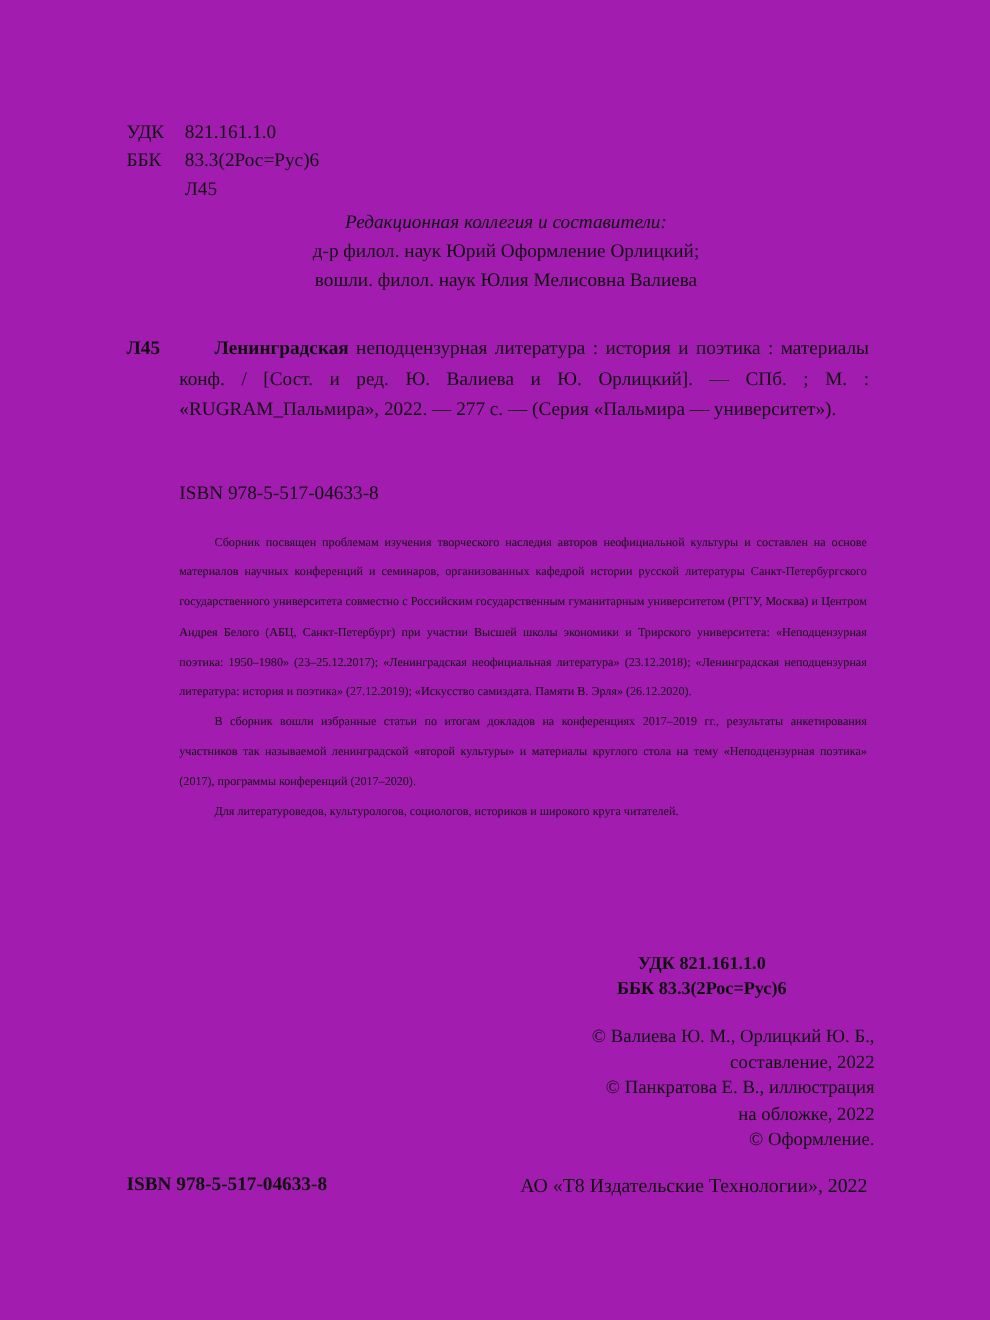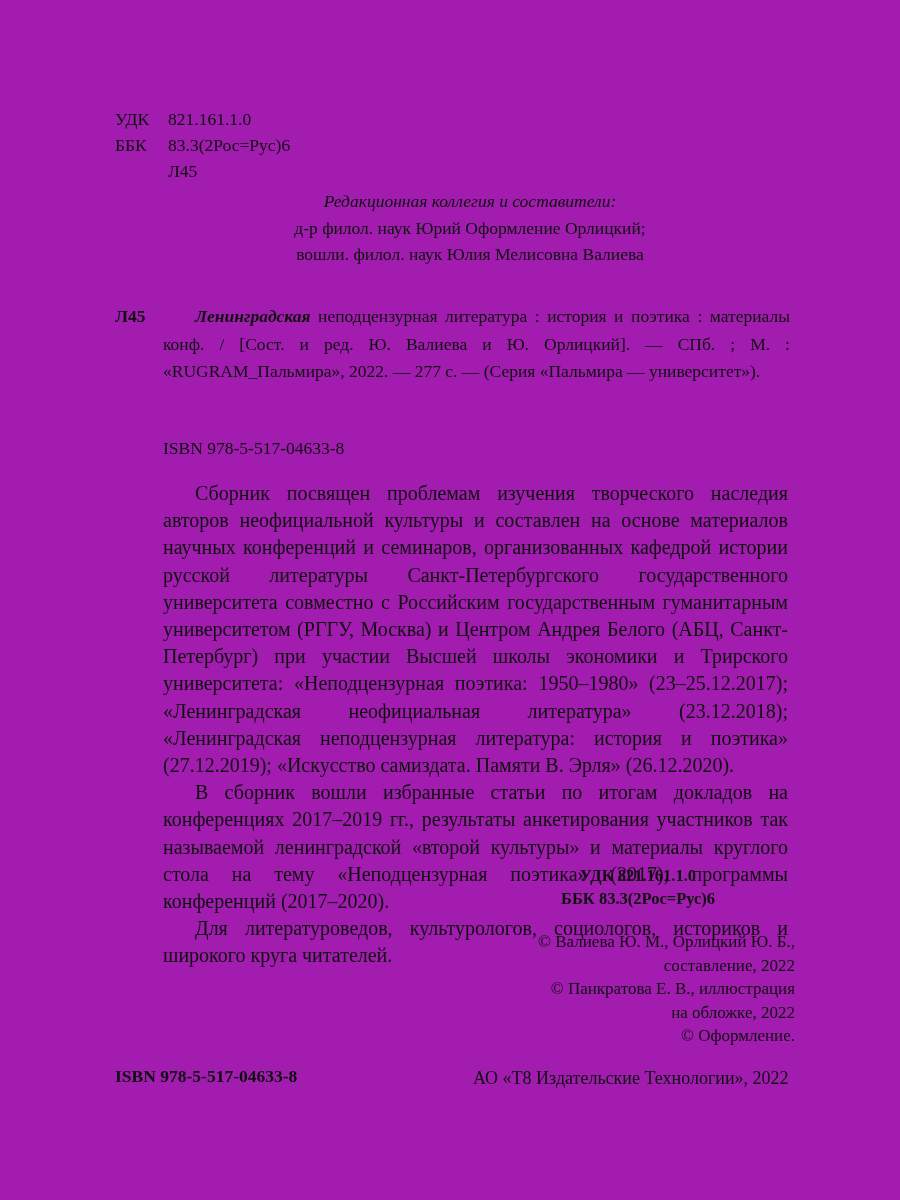--- a/index.html
+++ b/index.html
@@ -42,21 +42,21 @@
     display: inline-block;
   }
   .udc-code {
     display: block;
     padding-left: 53px;
   }
 
   
   .editorial {
     position: absolute;
-    left: 160px;
+    left: 150px;
     top: 188px;
     width: 620px;
     text-align: center;
     font-size: 17.5px;
     line-height: 26.5px;
   }
   .editorial .head {
     font-style: italic;
     display: block;
   }
@@ -81,39 +81,38 @@
   }
   .biblio .sigla {
     position: absolute;
     left: 0;
     top: 0;
     font-weight: bold;
     text-indent: 0;
   }
   .bold {
     font-weight: bold;
-    font-style: italic;
   }
 
   
   .isbn-mid {
     position: absolute;
     left: 163px;
     top: 435px;
     font-size: 17.5px;
     line-height: 26px;
   }
 
   
   .annotation {
     position: absolute;
     left: 163px;
     top: 480px;
     width: 625px;
-    font-size: 20px;
+    font-size: 11px;
     line-height: 27.2px;
     text-align: justify;
     text-justify: inter-word;
     hyphens: manual;
   }
   .annotation p {
     margin: 0;
     text-indent: 32px;
   }
 

